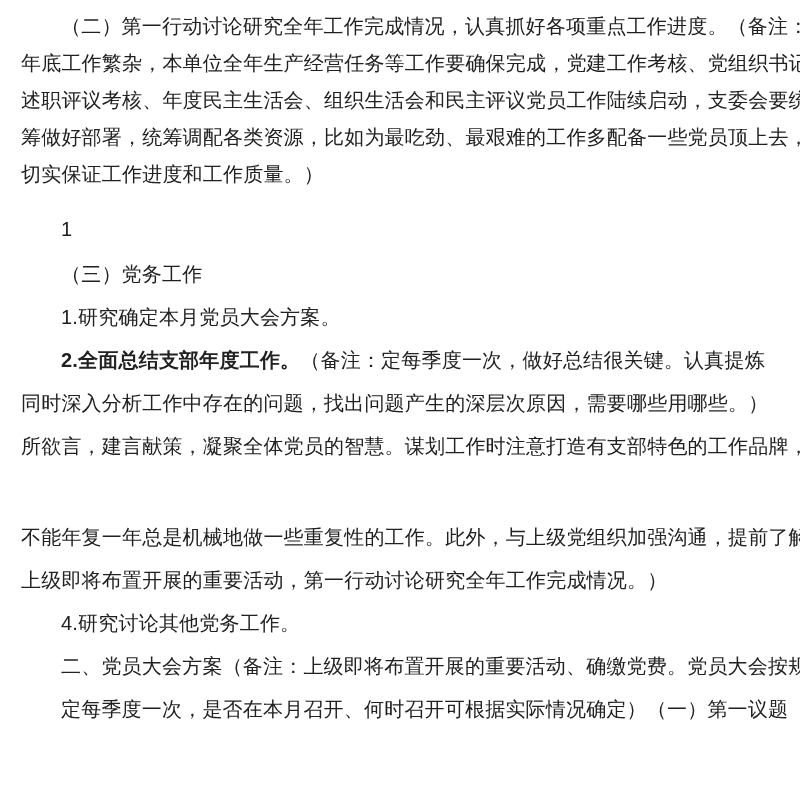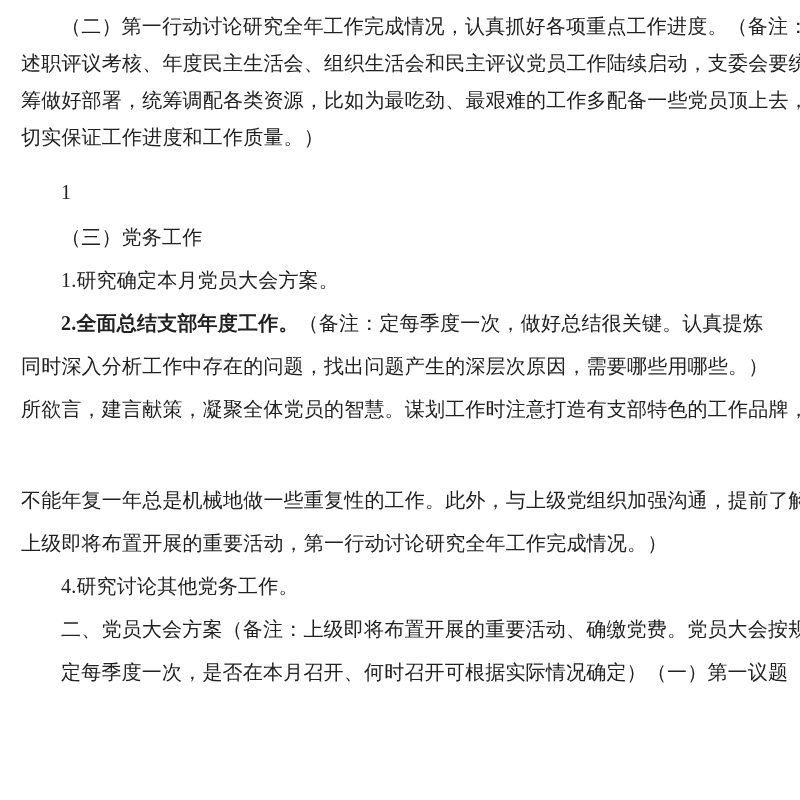--- a/index.html
+++ b/index.html
@@ -8,21 +8,21 @@
     background: #ffffff;
   }
   .page {
     position: relative;
     width: 800px;
     height: 800px;
     box-sizing: border-box;
     background: #ffffff;
     padding: 8px 21px 0 21px;
     overflow: hidden;
-    font-family: Liberation Serif, serif;
+    font-family: Liberation Sans, sans-serif;
     font-size: 20px;
     color: #212121;
   }
   .line {
     line-height: 37px;
     white-space: nowrap;
     letter-spacing: 0.2px;
   }
   .line.b {
     line-height: 43px;
@@ -44,20 +44,23 @@
     margin-top: 30px;
   }
 </style>
 </head>
 <body>
 
 <div class="page">
 
   <div class="line indent">
     <span>（二）第一行动讨论研究全年工作完成情况，认真抓好各项重点工作进度。（备注：</span>
+  </div>
+  <div class="line">
+    <span>年底工作繁杂，本单位全年生产经营任务等工作要确保完成，党建工作考核、党组织书记</span>
   </div>
   <div class="line">
     <span>述职评议考核、年度民主生活会、组织生活会和民主评议党员工作陆续启动，支委会要统</span>
   </div>
   <div class="line">
     <span>筹做好部署，统筹调配各类资源，比如为最吃劲、最艰难的工作多配备一些党员顶上去，</span>
   </div>
   <div class="line">
     <span>切实保证工作进度和工作质量。）</span>
   </div>

